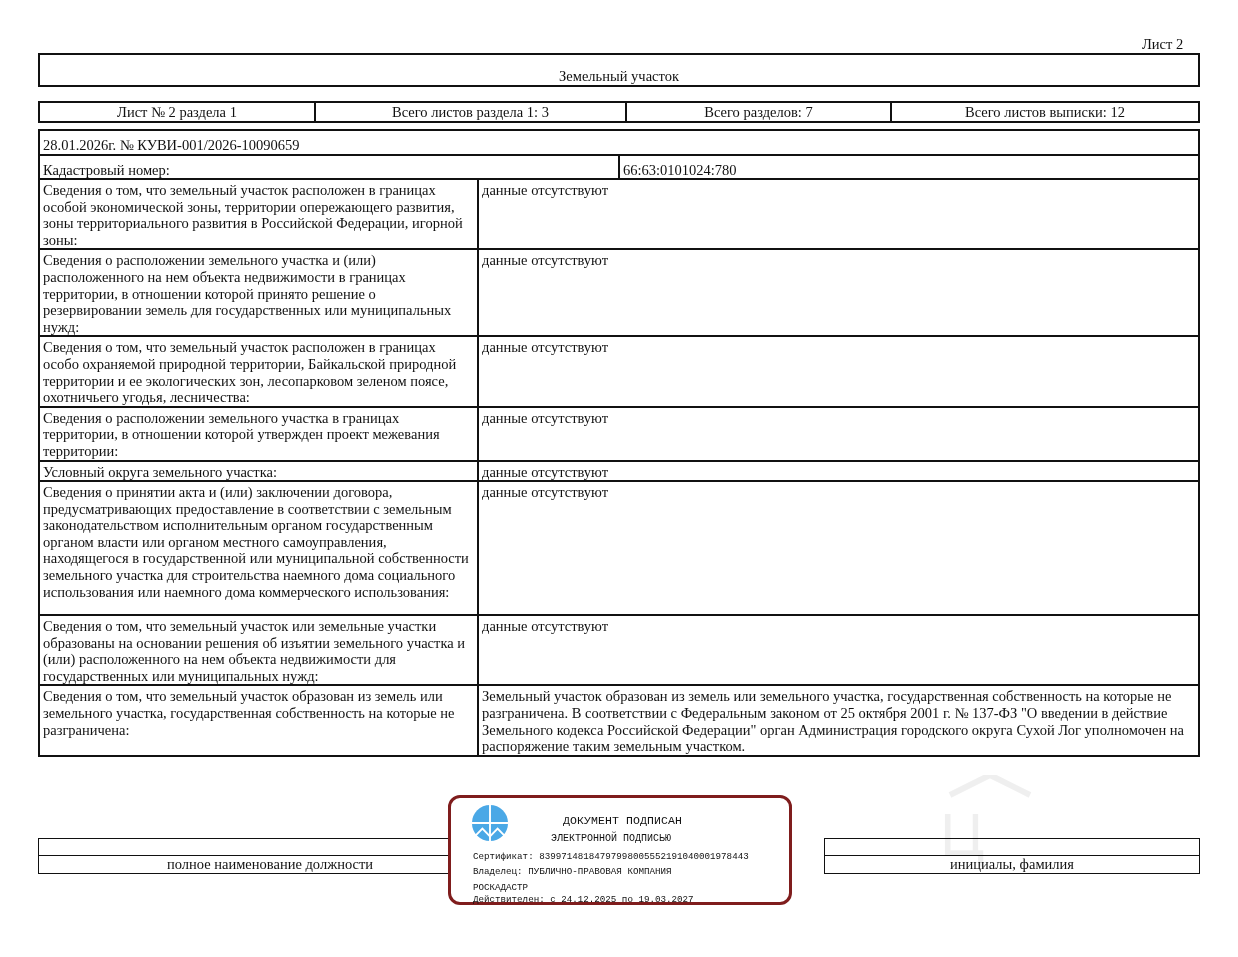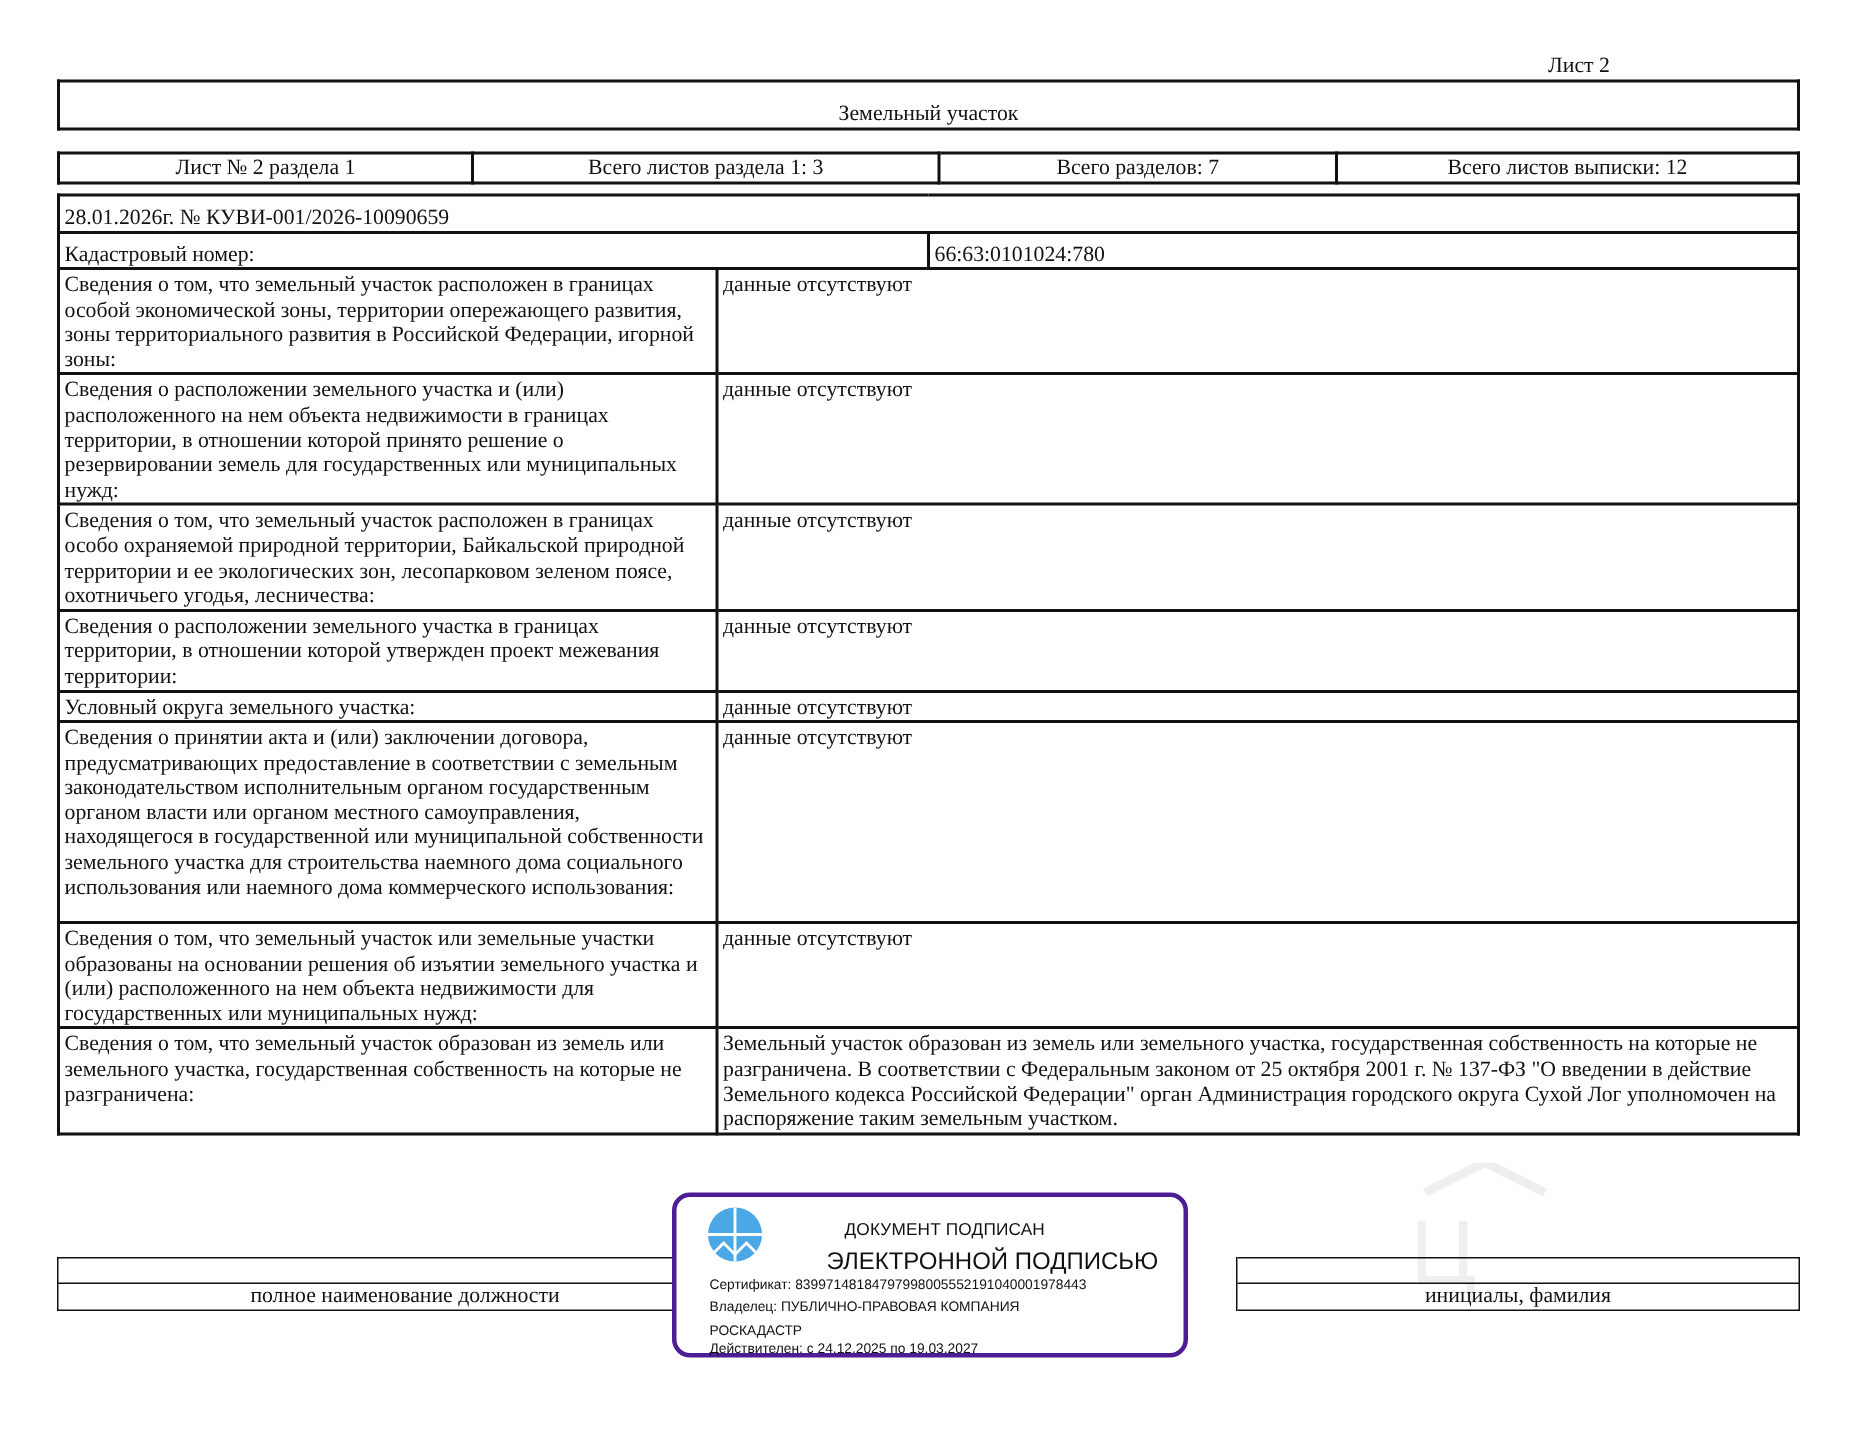--- a/index.html
+++ b/index.html
@@ -2,21 +2,21 @@
 <html><head>
   <meta charset="utf-8">
   <style>
     html, body { margin: 0; padding: 0; background: #ffffff; }
     body {
       width: 1238px; height: 957px; position: relative; overflow: hidden;
       font-family: "Liberation Serif", "DejaVu Serif", serif;
       color: #111;
     }
     .sheet-label {
-      position: absolute; left: 1032px; top: 36px;
+      position: absolute; left: 1142px; top: 36px;
       font-size: 14.5px;
     }
     table.grid {
       position: absolute; left: 38px; width: 1162px;
       border-collapse: collapse; table-layout: fixed;
       font-size: 14.5px; line-height: 16.6px;
     }
     table.grid td {
       border: 2px solid #111; padding: 0 3px; vertical-align: top;
     }
@@ -28,27 +28,27 @@
     #t-id td { height: 16px; padding-top: 6px; }
     #t-main { top: 178px; }
     #t-main td { padding-top: 2px; }
     #t-main td.label { width: 431px; }
     
     #t-sign { top: 838px; }
     #t-sign td { height: 16px; text-align: center; border-width: 1.5px; }
     
     .stamp {
       position: absolute; left: 448px; top: 795px; width: 344px; height: 110px;
-      border: 3px solid #4c1d95; border-radius: 12px; background: #fff;
+      border: 3px solid #7f1d1d; border-radius: 12px; background: #fff;
       box-sizing: border-box;
-      font-family: Liberation Sans, sans-serif;
+      font-family: Liberation Mono, monospace;
     }
     .stamp-logo { position: absolute; left: 20px; top: 6px; width: 38px; height: 38px; }
     .stamp-title1 { position: absolute; left: 112px; top: 16px; font-size: 11.5px; letter-spacing: 0.1px; }
-    .stamp-title2 { position: absolute; left: 100px; top: 35px; font-size: 16px; }
+    .stamp-title2 { position: absolute; left: 100px; top: 35px; font-size: 10px; }
     .stamp-line { position: absolute; left: 22px; font-size: 9.2px; white-space: nowrap; }
     .stamp-cert { top: 53px; }
     .stamp-owner1 { top: 68px; }
     .stamp-owner2 { top: 84px; }
     .stamp-valid { top: 96px; }
     .watermark {
       position: absolute; left: 930px; top: 775px; width: 180px; height: 110px;
       opacity: 0.06; pointer-events: none;
     }
   </style>

